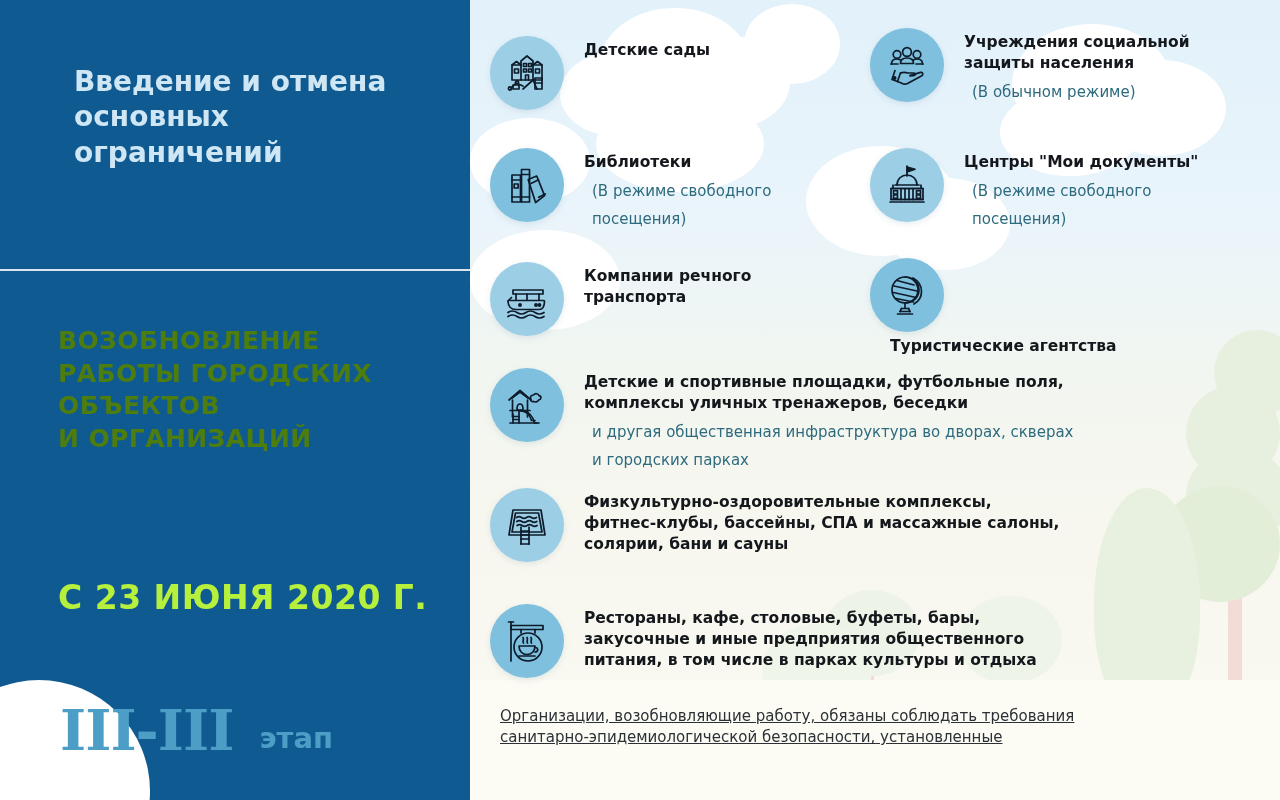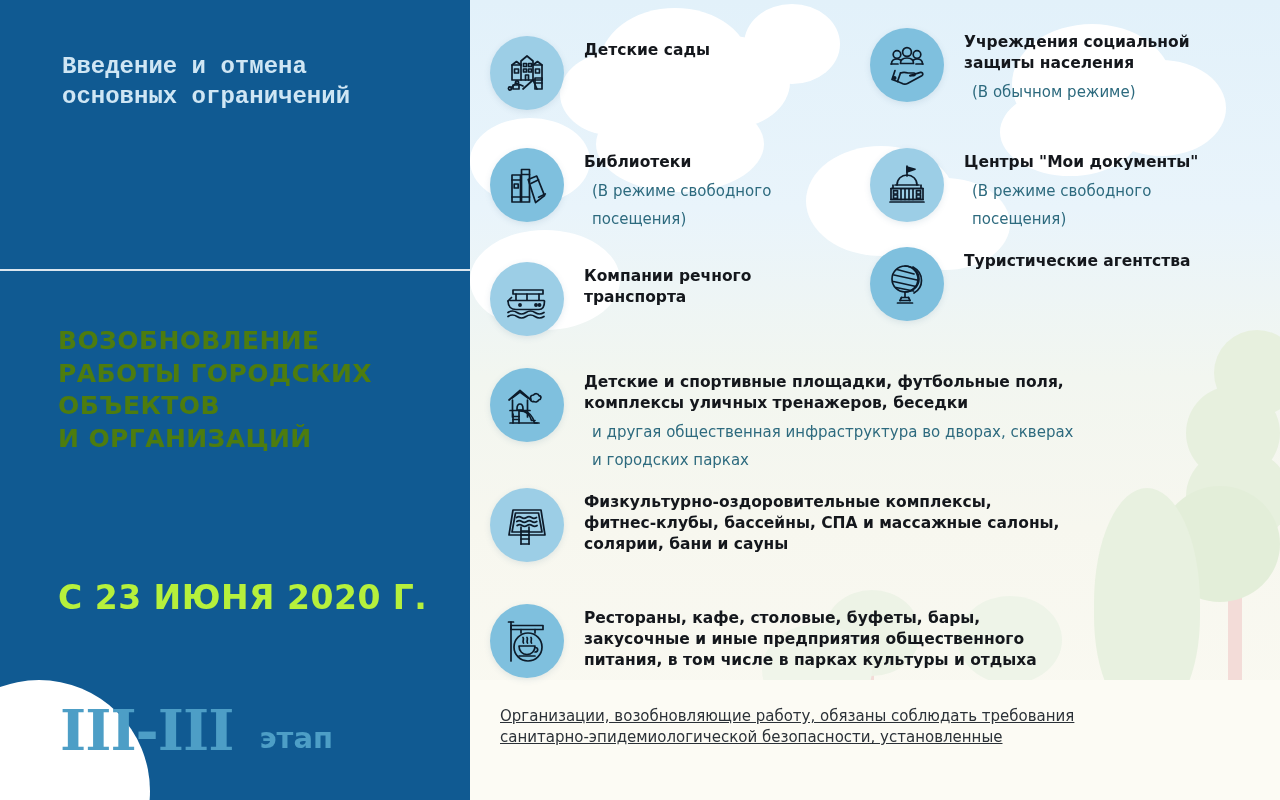--- a/index.html
+++ b/index.html
@@ -41,21 +41,21 @@
   .panel-edge-line{
     position:absolute;left:458px;top:269px;width:12px;height:2px;background:#ffffff;opacity:.85;z-index:3;
   }
 
   .title-block{position:absolute;left:58px;top:48px;width:380px;z-index:4;}
   .title-main{
     color:#ffffff;font-weight:bold;font-size:26.5px;line-height:1.20;
     letter-spacing:.3px;margin:0 0 2px 0;
   }
   .title-sub{
-    color:#cfe6f4;font-weight:bold;font-size:24px;line-height:1.26;margin:4px;font-family:Liberation Mono, monospace;
+    color:#cfe6f4;font-weight:bold;font-size:28px;line-height:1.26;margin:16px;
   }
 
   .section2{position:absolute;left:58px;top:325px;width:390px;z-index:4;}
   .section2-line{
     color:#4d7c0f;font-weight:bold;font-size:25px;line-height:1.30;letter-spacing:.4px;
     margin:0;
   }
 
   .date-line{
     position:absolute;left:58px;top:578px;z-index:4;
@@ -306,21 +306,21 @@
           <path d="M5 37.5 Q 9.5 34.5 14 37.5 T 23 37.5 T 32 37.5 T 41 37.5"></path>
           <path d="M5 41.5 Q 9.5 38.5 14 41.5 T 23 41.5 T 32 41.5 T 41 41.5"></path>
         </svg>
       </div>
       <div class="txt">
         <p class="hl">Компании речного</p>
         <p class="hl">транспорта</p>
       </div>
     </div>
 
-    <div class="row" style="left:400px;top:247px;">
+    <div class="row" style="left:400px;top:258px;flex-direction:column;">
       <div class="bubble">
         <svg width="48" height="48" viewBox="0 0 48 48" fill="none" stroke="#0d1b2a" stroke-width="1.7" stroke-linecap="round" stroke-linejoin="round">
           <circle cx="22" cy="19" r="13"></circle>
           <path d="M22 6 C30 6 36 12 36 19 C36 26 30 32 22 32"></path>
           <path d="M14 9.5 L31 14"></path>
           <path d="M11 15 L34 20"></path>
           <path d="M10.5 21.5 L33 26.5"></path>
           <path d="M13 27.5 L30.5 31"></path>
           <path d="M30 7 C35.5 10 38.5 15 38.5 20.5 C38.5 26 35.5 30.5 31 33"></path>
           <path d="M22 32 L22 37"></path>

